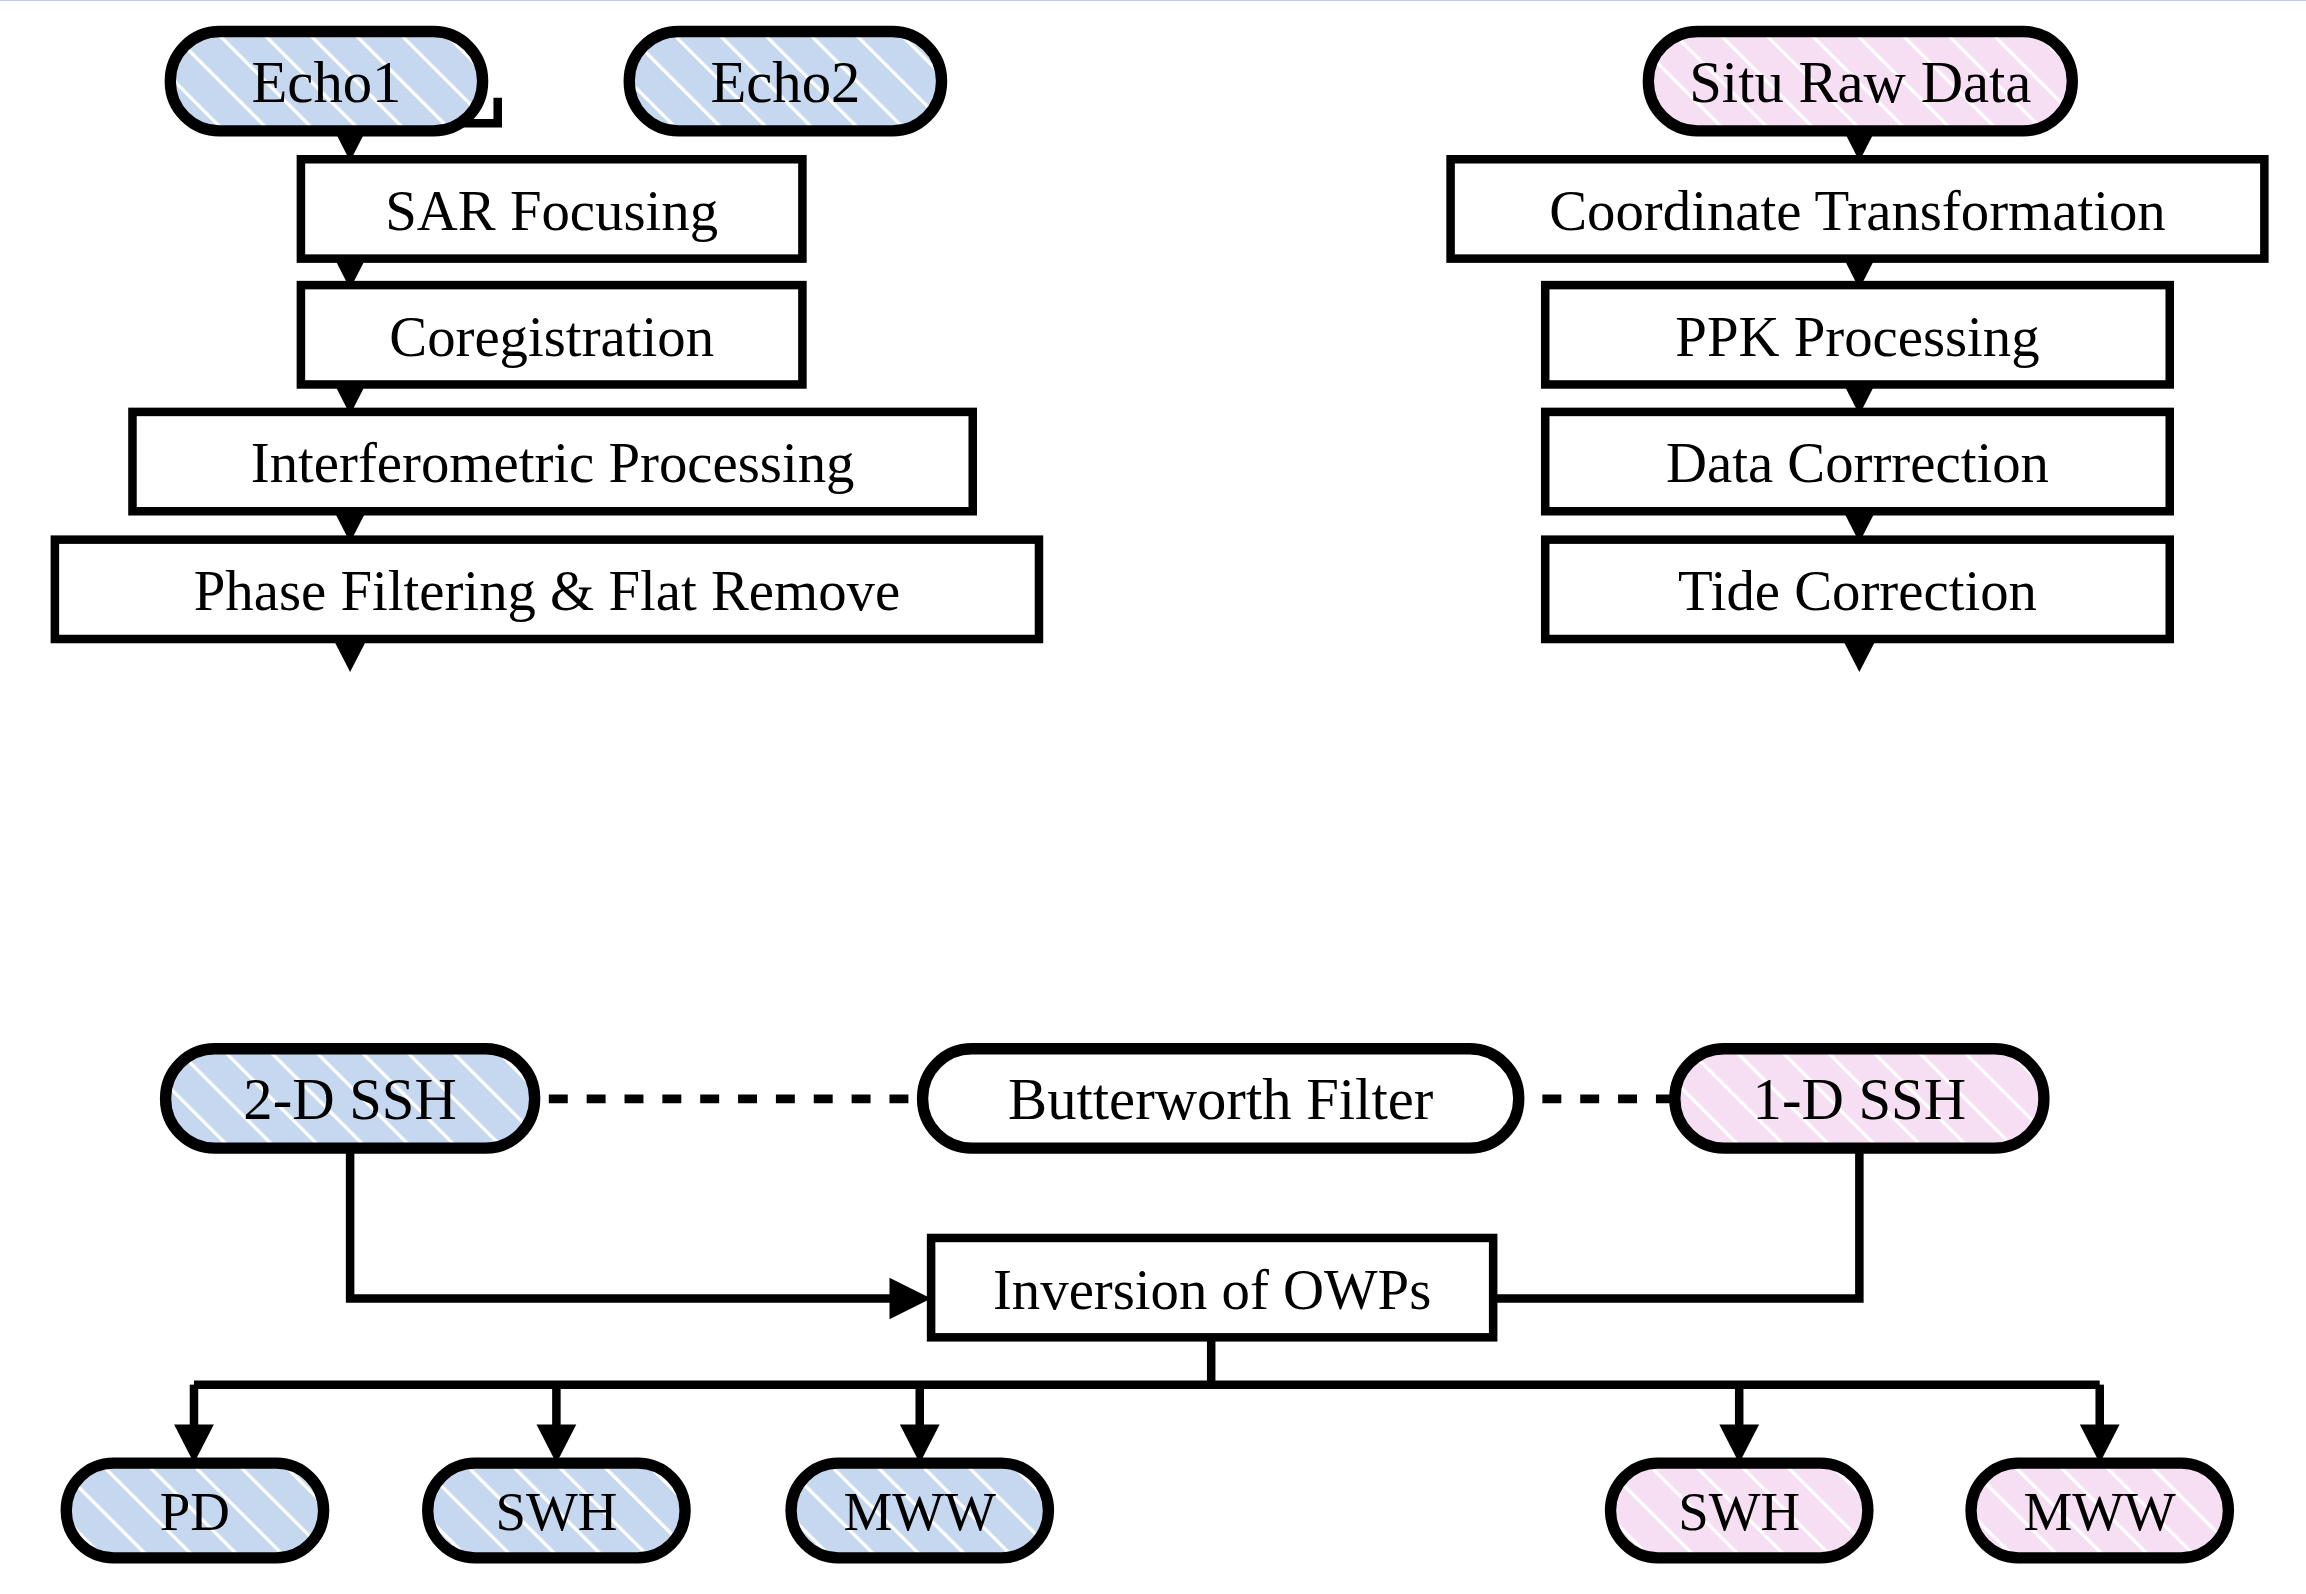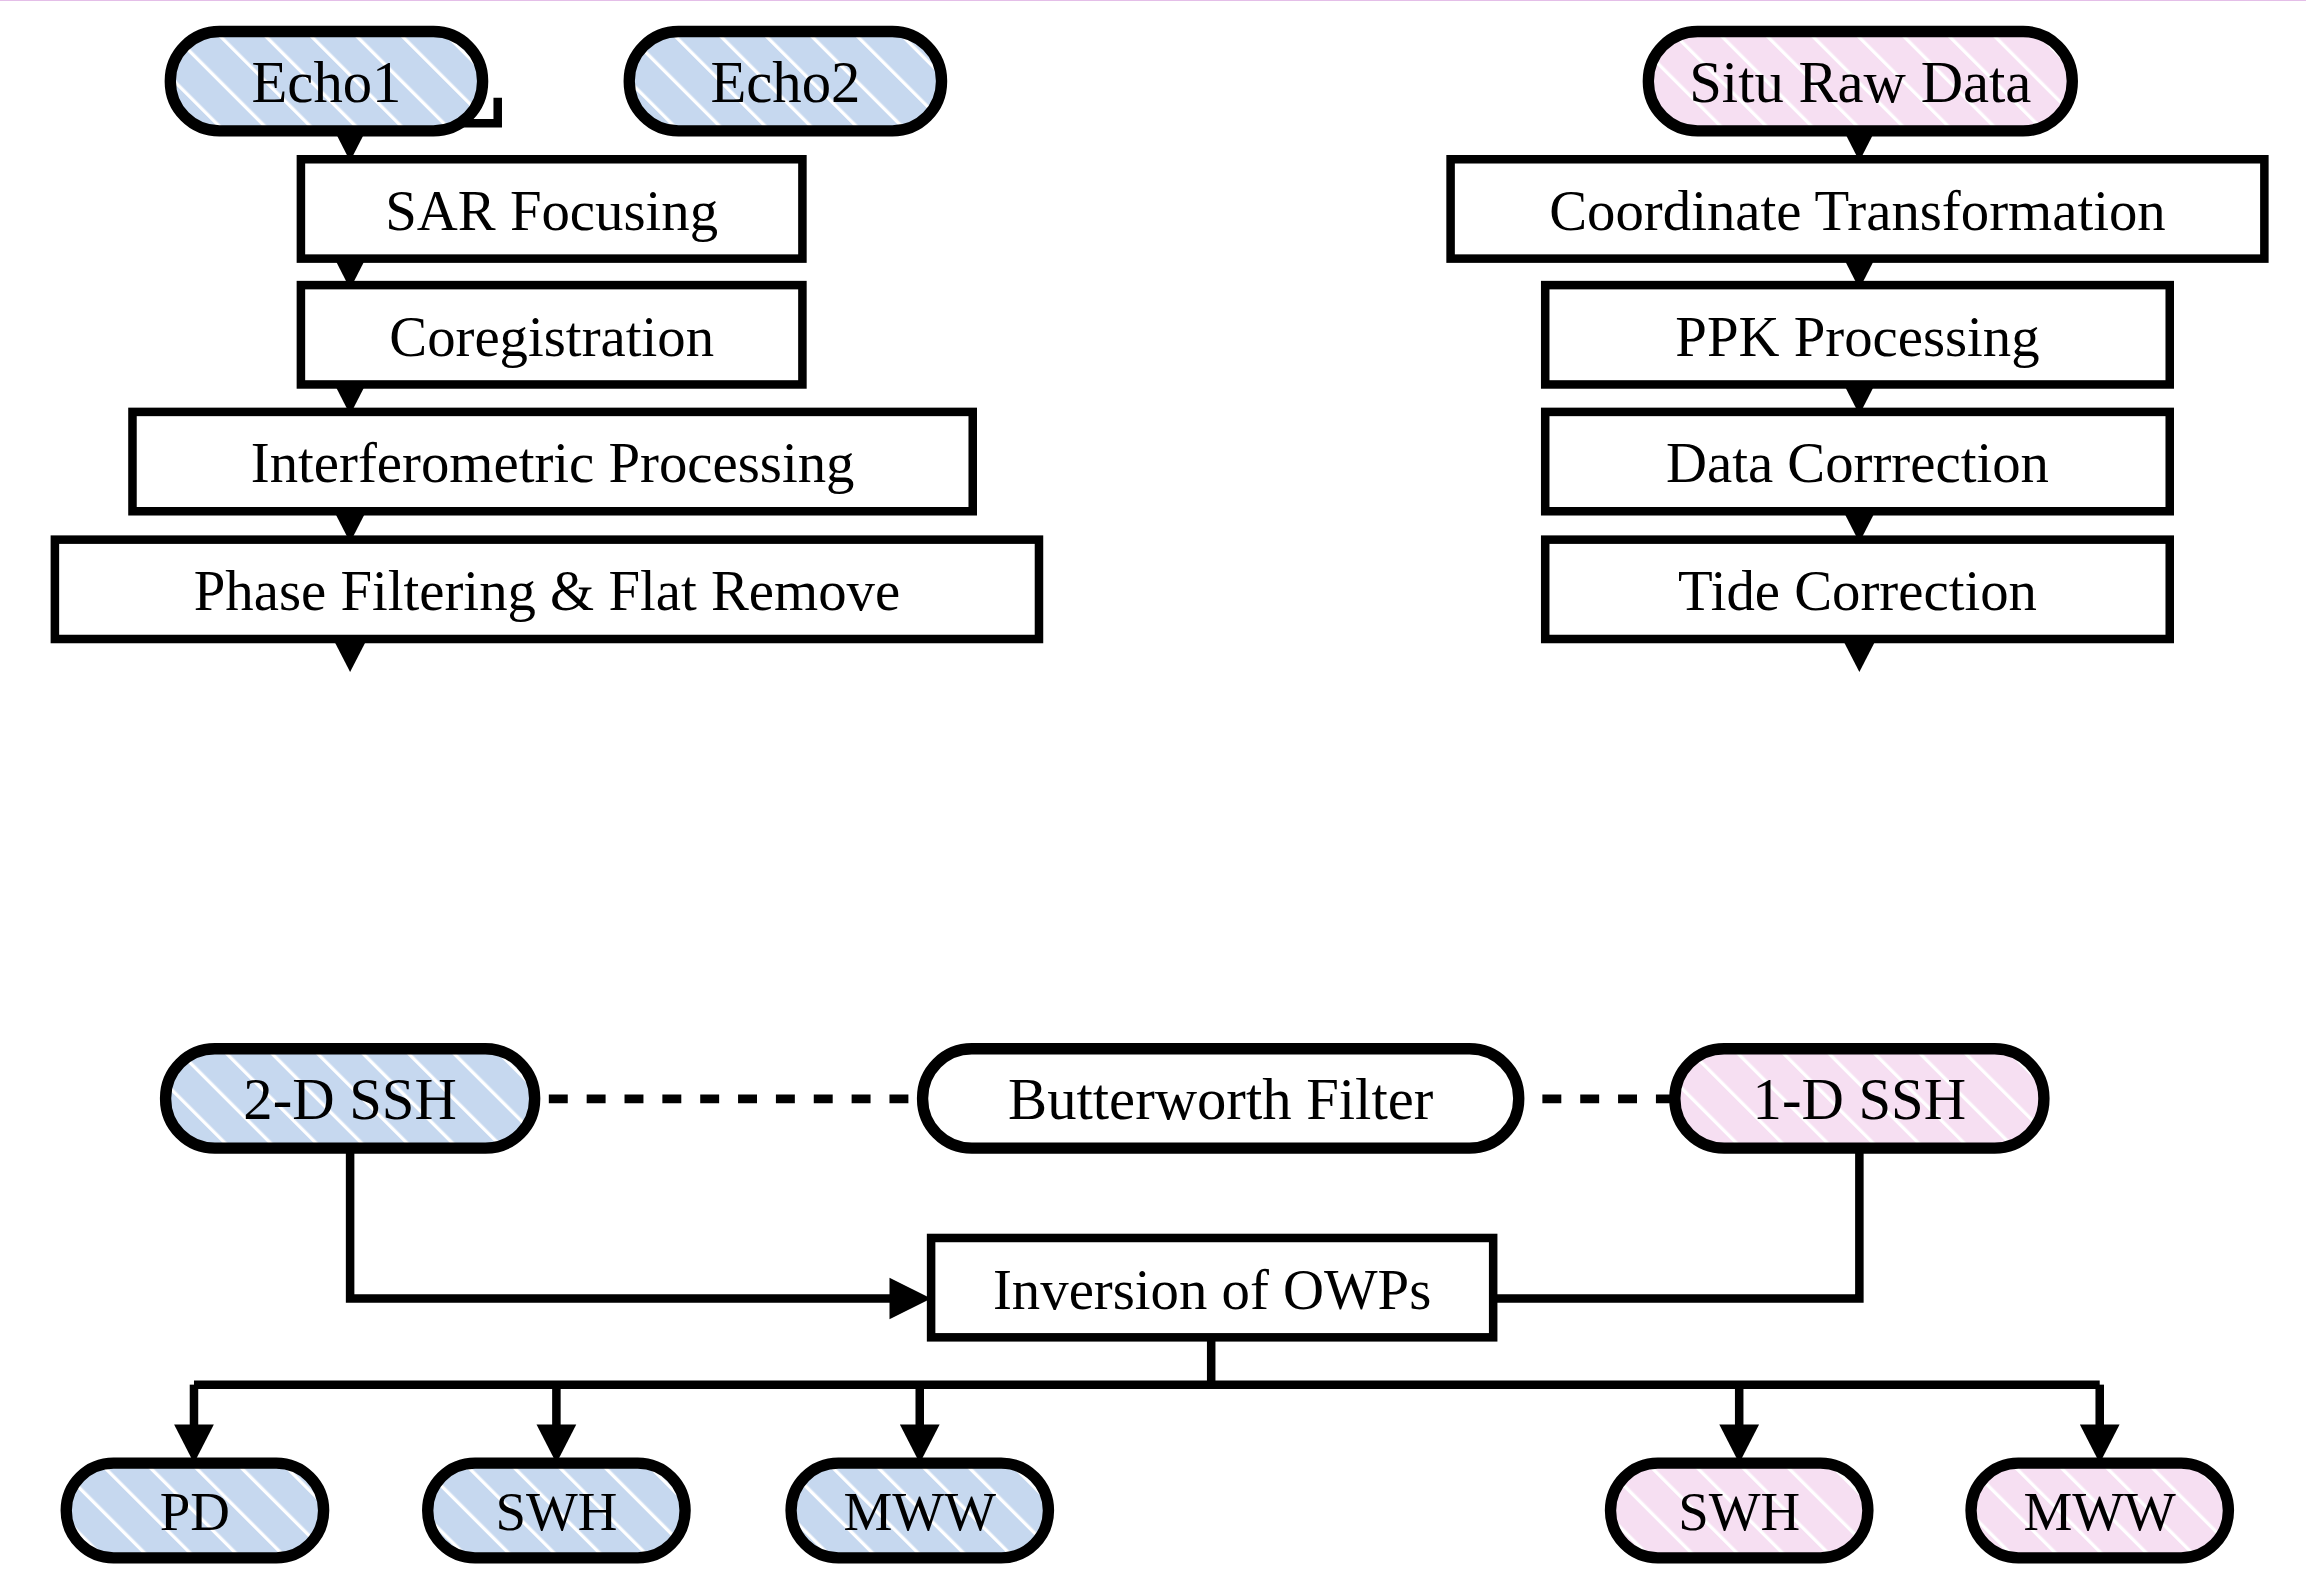--- a/index.html
+++ b/index.html
@@ -11,21 +11,21 @@
   body {
     width: 2306px;
     height: 1595px;
     overflow: hidden;
     font-family: "Liberation Serif", "DejaVu Serif", serif;
   }
   #flow-root {
     position: relative;
     width: 2306px;
     height: 1595px;
-    background: #a21caf;
+    background: #1d4ed8;
   }
   svg#flow-svg {
     display: block;
     width: 2306px;
     height: 1595px;
   }
   .node-label {
     font-family: "Liberation Serif", "DejaVu Serif", serif;
     fill: #000000;
     text-anchor: middle;

